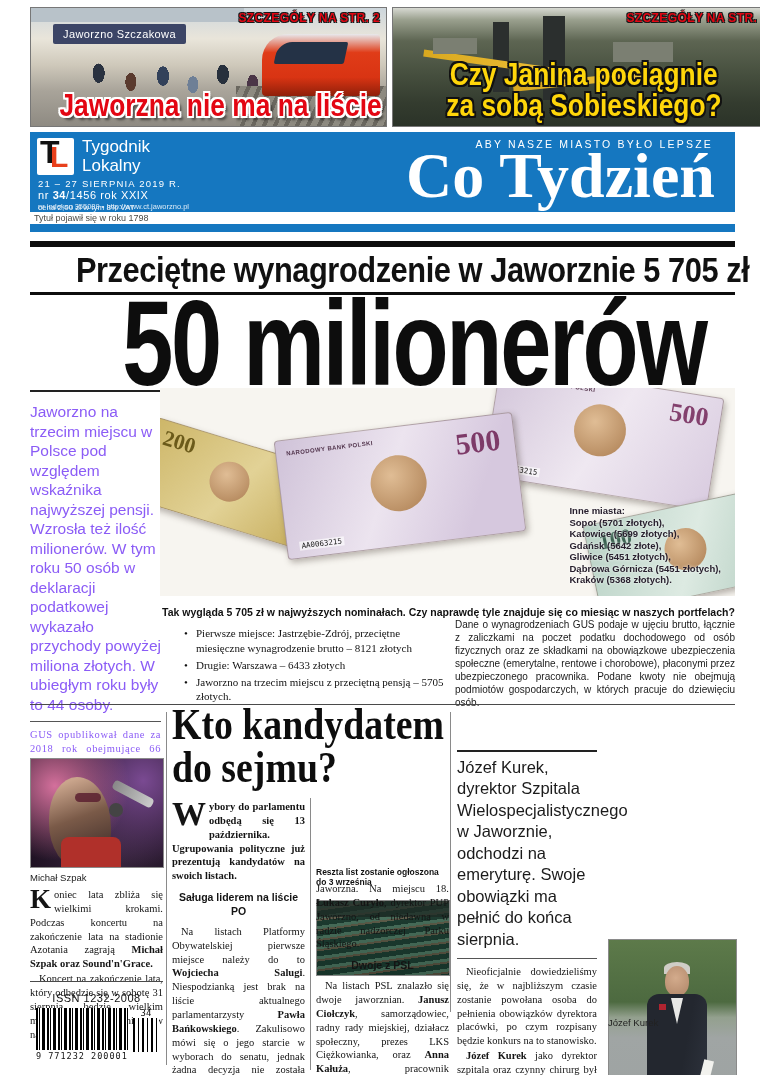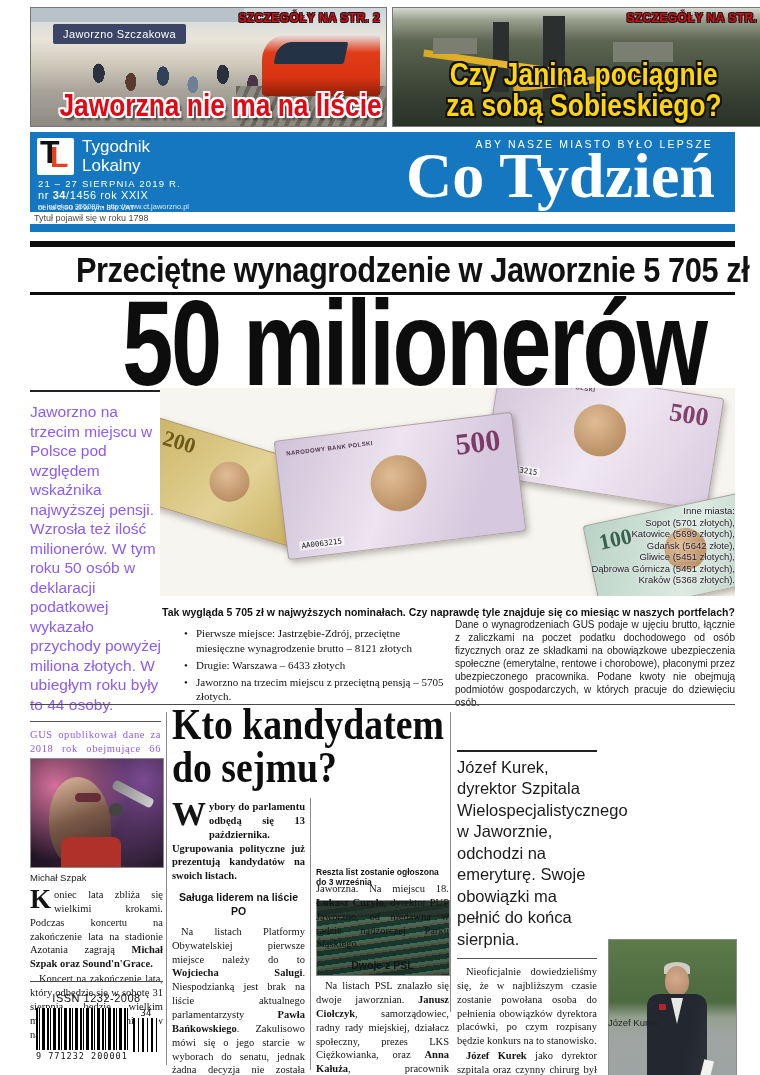--- a/index.html
+++ b/index.html
@@ -83,21 +83,21 @@
   .n-serial{position:absolute;font-family:"DejaVu Sans Mono",monospace;font-size:7.5px;color:#222;
             background:rgba(255,255,255,.65);padding:0 2px;}
   #note200{left:-18px;top:52px;width:168px;height:84px;transform:rotate(17deg);
            background:linear-gradient(120deg,#cdb668,#e2d296 55%,#c7ae5e);}
   #note500a{left:120px;top:38px;width:238px;height:118px;transform:rotate(-7deg);
            background:linear-gradient(115deg,#cfc2d8,#ece4ef 45%,#d6c8de 80%);}
   #note500b{left:330px;top:-8px;width:225px;height:112px;transform:rotate(9deg);
            background:linear-gradient(115deg,#d3c6da,#efe8f1 50%,#d9cce0);}
   #note100{left:430px;top:118px;width:180px;height:90px;transform:rotate(-12deg);
            background:linear-gradient(115deg,#b9d2c6,#ddeae2 55%,#b3cdc0);}
-  .overlay-cities{position:absolute;right:0;bottom:10px;text-align:right;font-size:9.5px;font-weight:400;
+  .overlay-cities{position:absolute;right:14px;bottom:10px;text-align:left;font-size:9.5px;font-weight:700;
                   color:#28202e;line-height:1.22;text-shadow:0 0 3px rgba(255,255,255,.9);z-index:6;}
   #money-caption{font-weight:700;font-size:10.5px;}
   .bullets{font-family:"Liberation Serif",serif;font-size:11px;line-height:1.35;}
   .bullets .bi{position:relative;padding-left:14px;margin-bottom:2px;}
   .bullets .bi::before{content:"•";position:absolute;left:2px;top:0;}
   #gus-detail{font-size:10px;line-height:1.3;text-align:justify;hyphens:auto;color:#1a1a1a;}
   
   .hrule{background:#4a4a4a;height:1px;}
   .vrule{background:#8a8a8a;width:1px;}
   

